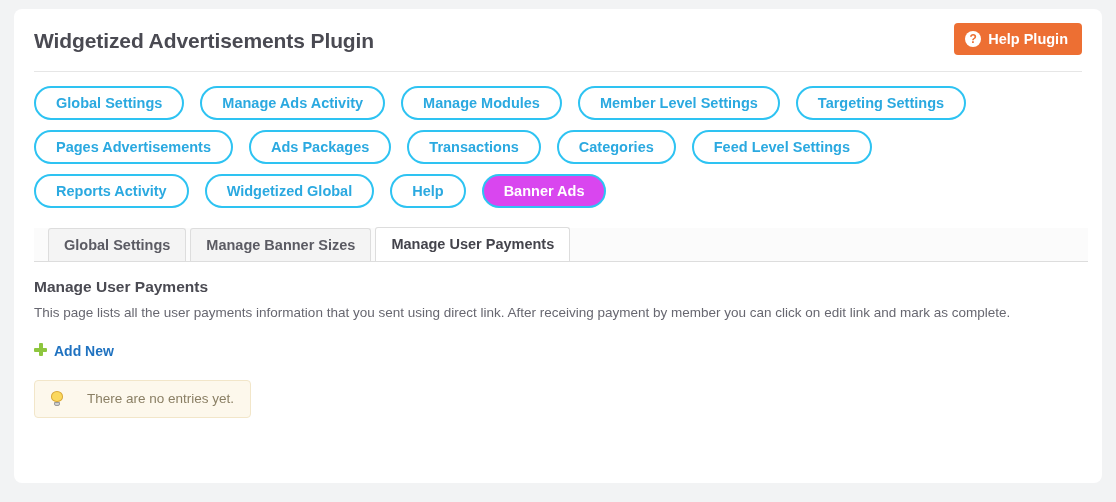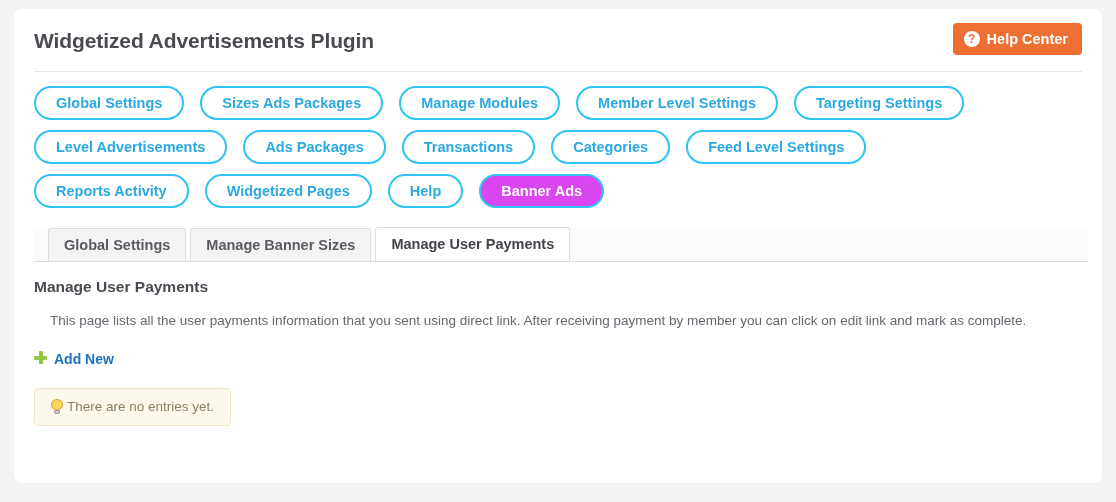--- a/index.html
+++ b/index.html
@@ -150,21 +150,21 @@
   }
   .section-title {
     font-size: 15.5px;
     font-weight: bold;
     color: #4a4a52;
     margin: 0 0 8px 0;
   }
   .section-desc {
     font-size: 13.5px;
     color: #676770;
-    margin: 16px;
+    margin: 0;
     line-height: 18px;
   }
   .add-new-row {
     margin-top: 21px;
     display: flex;
     align-items: flex-start;
     gap: 7px;
   }
   .plus-icon {
     position: relative;
@@ -190,21 +190,21 @@
     font-weight: bold;
     color: #1f72c0;
     text-decoration: none;
     cursor: pointer;
   }
 
   .notice-box {
     margin-top: 21px;
     display: inline-flex;
     align-items: center;
-    gap: 3px;
+    gap: 23px;
     background: #fdf8ec;
     border: 1px solid #f2e6c9;
     border-radius: 4px;
     padding: 10px 16px 11px 15px;
     box-sizing: border-box;
   }
   .bulb-icon {
     position: relative;
     width: 14px;
     height: 15px;
@@ -236,37 +236,37 @@
 </style>
 </head>
 <body>
 
 <div class="page-card">
 
   <div class="header-row">
     <div class="page-title">Widgetized Advertisements Plugin</div>
     <button class="help-center-btn">
       <span class="qmark-icon">?</span>
-      <span>Help Center</span>
+      <span>Help Plugin</span>
     </button>
   </div>
 
   <div class="pill-nav">
     <button class="pill">Global Settings</button>
-    <button class="pill">Sizes Ads Packages</button>
+    <button class="pill">Manage Ads Activity</button>
     <button class="pill">Manage Modules</button>
     <button class="pill">Member Level Settings</button>
     <button class="pill">Targeting Settings</button>
-    <button class="pill">Level Advertisements</button>
+    <button class="pill">Pages Advertisements</button>
     <button class="pill">Ads Packages</button>
     <button class="pill">Transactions</button>
     <button class="pill">Categories</button>
     <button class="pill">Feed Level Settings</button>
     <button class="pill">Reports Activity</button>
-    <button class="pill">Widgetized Pages</button>
+    <button class="pill">Widgetized Global</button>
     <button class="pill">Help</button>
     <button class="pill active">Banner Ads</button>
   </div>
 
   <div class="tab-strip">
     <div class="tab">Global Settings</div>
     <div class="tab">Manage Banner Sizes</div>
     <div class="tab active">Manage User Payments</div>
   </div>
 

